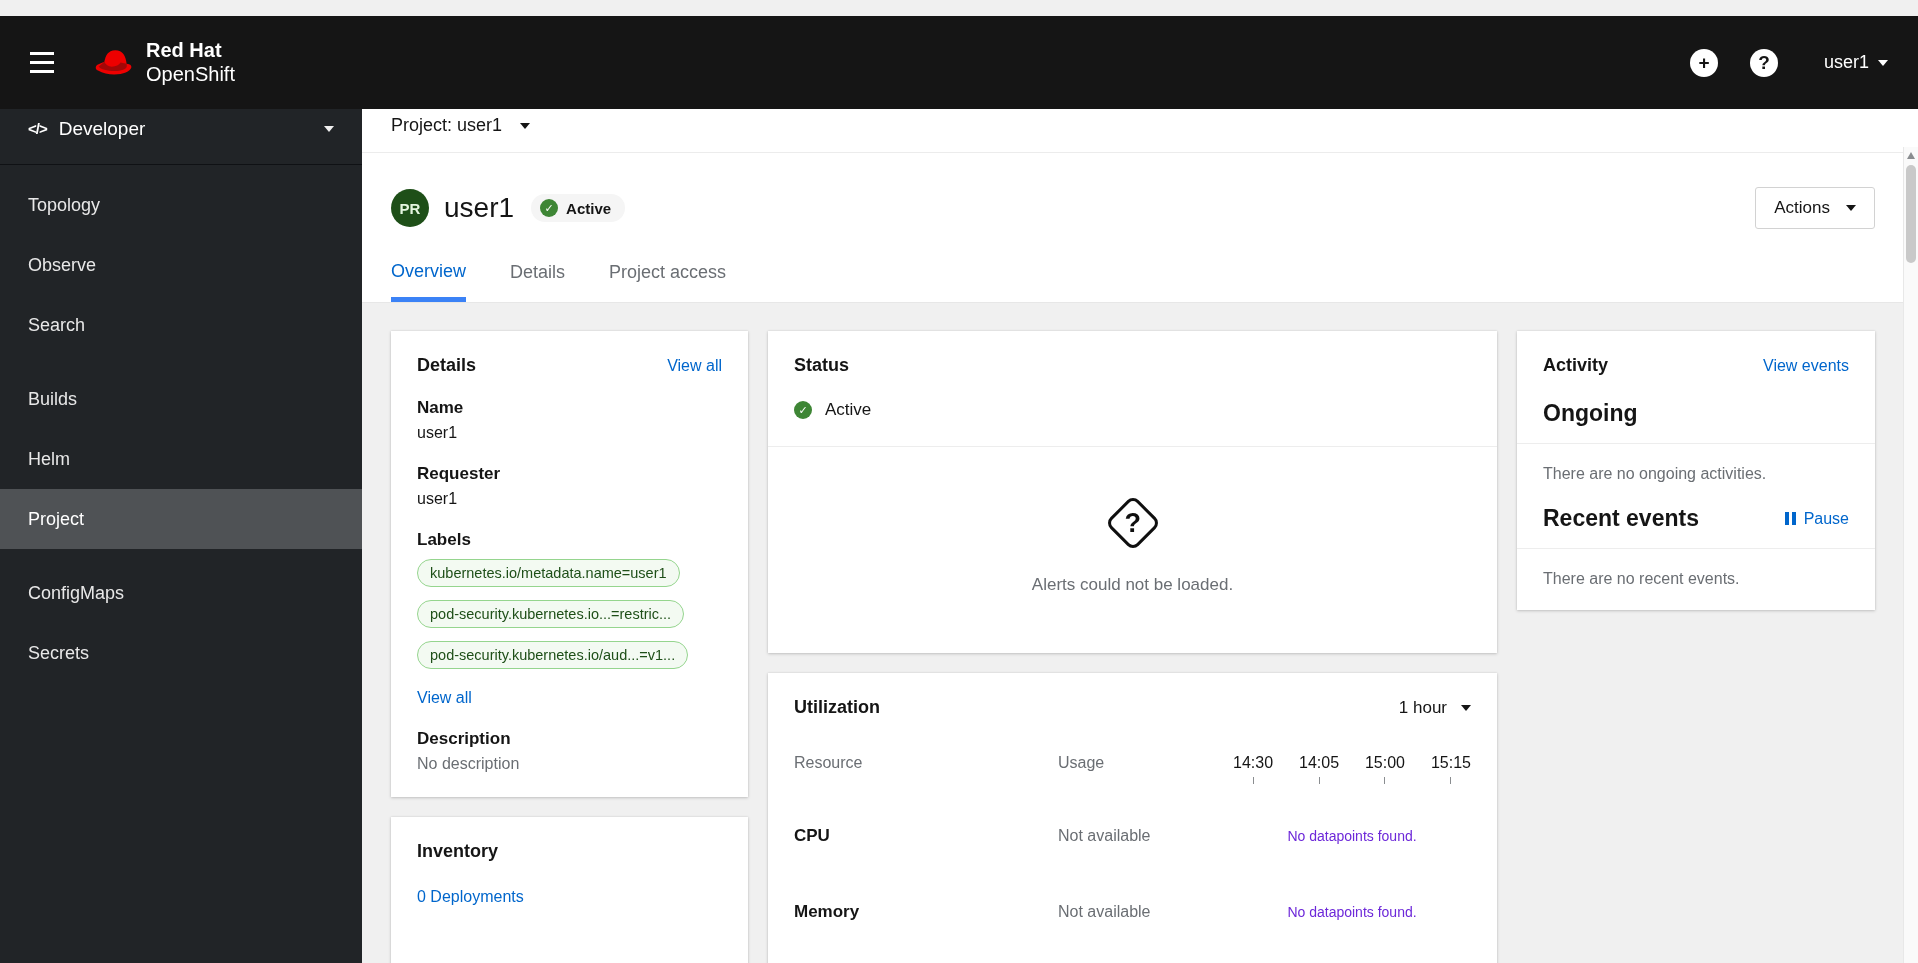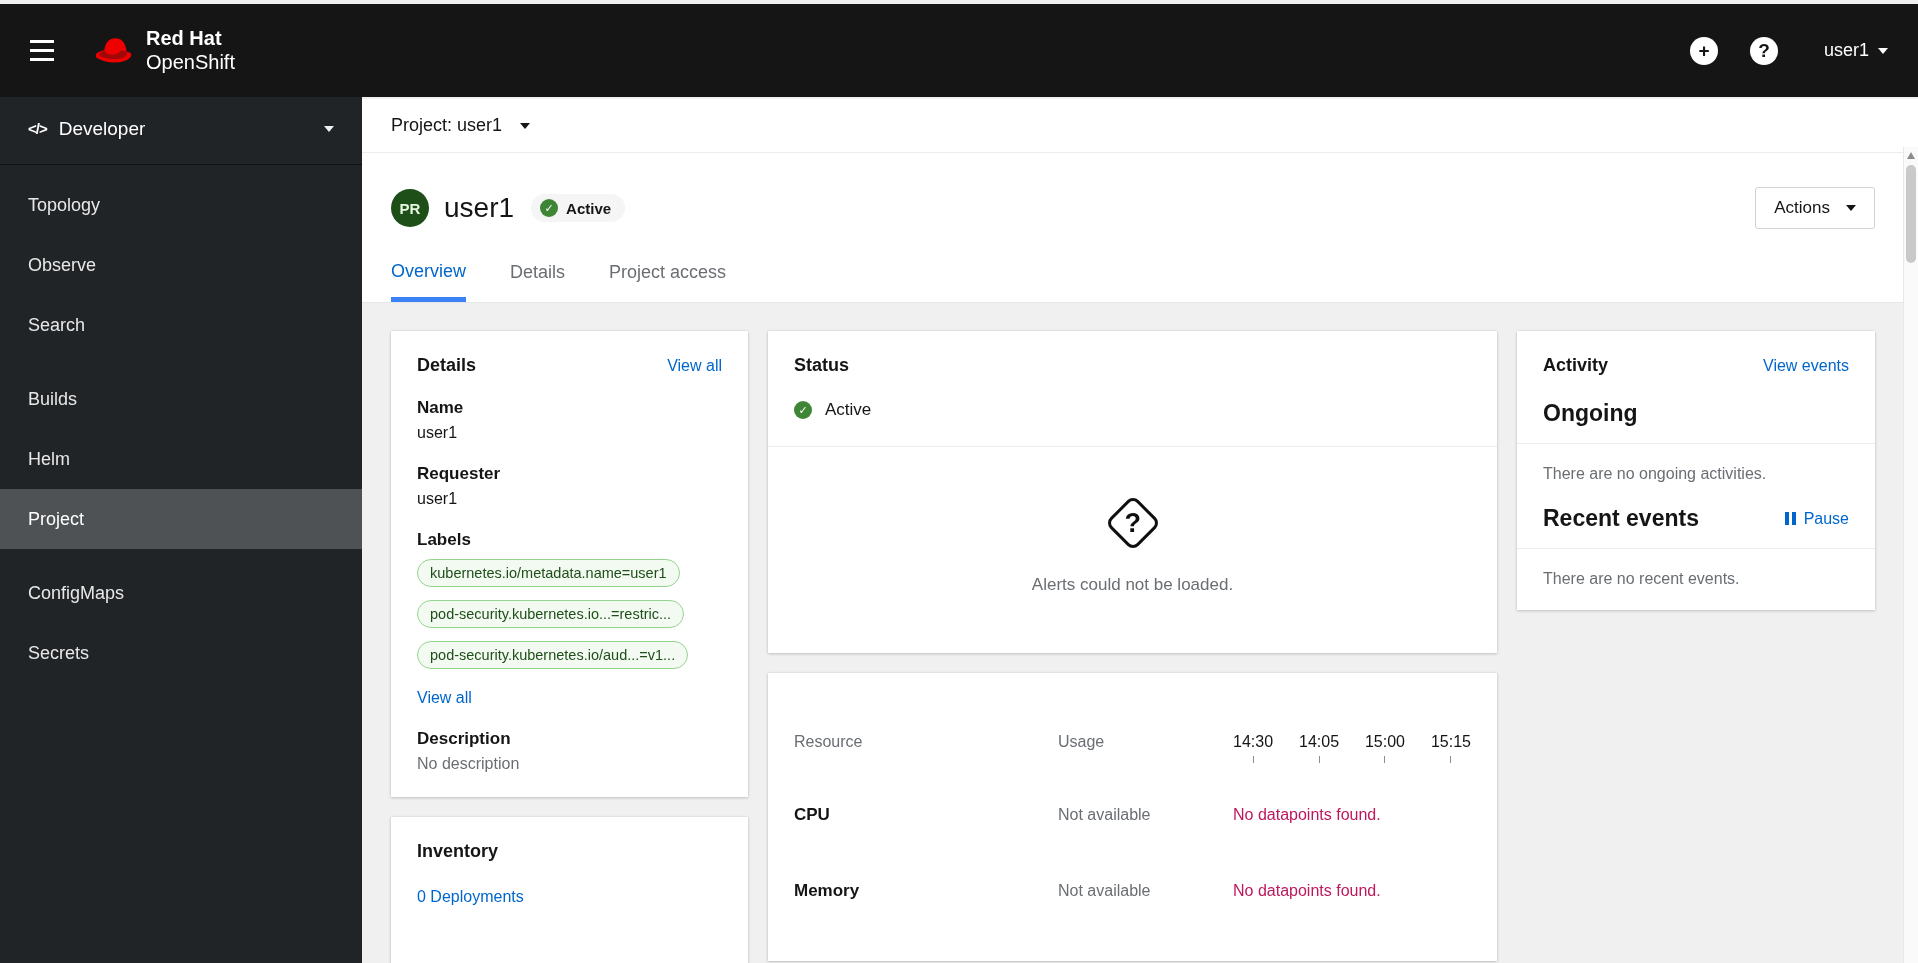--- a/index.html
+++ b/index.html
@@ -1,21 +1,21 @@
 <!DOCTYPE html>
 <html><head>
 <meta charset="utf-8">
 <style>
   * { margin:0; padding:0; box-sizing:border-box; }
   html,body { width:1918px; height:963px; overflow:hidden; }
   body { font-family:"Liberation Sans","DejaVu Sans",sans-serif; background:#f0f0f0; color:#151515; position:relative; }
   button { font-family:inherit; }
 
   
-  .masthead { position:absolute; top:4px; left:0; width:1918px; height:93px; background:#151515; display:flex; align-items:center; padding:0 30px 0 20px; z-index:10; }
+  .masthead { position:absolute; top:16px; left:0; width:1918px; height:93px; background:#151515; display:flex; align-items:center; padding:0 30px 0 20px; z-index:10; }
   .hamburger { width:46px; height:46px; background:none; border:none; display:flex; flex-direction:column; justify-content:center; gap:6px; cursor:pointer; padding:10px; }
   .hamburger i { display:block; width:24px; height:3px; background:#fff; }
   .brand { display:flex; align-items:center; gap:12px; margin-left:26px; cursor:pointer; }
   .brand-text { color:#fff; line-height:1.18; font-size:20px; }
   .brand-text .l1 { font-weight:bold; }
   .masthead-right { margin-left:auto; display:flex; align-items:center; gap:32px; }
   .icon-circle { width:28px; height:28px; border-radius:50%; background:#fff; color:#151515; display:flex; align-items:center; justify-content:center; font-weight:bold; font-size:19px; border:none; cursor:pointer; line-height:1; }
   .user-menu { color:#fff; font-size:18px; display:flex; align-items:center; gap:9px; background:none; border:none; cursor:pointer; margin-left:14px; }
   .caret { width:0; height:0; border-left:5px solid transparent; border-right:5px solid transparent; border-top:6px solid currentColor; display:inline-block; }
 
@@ -82,21 +82,21 @@
   .util-cols { display:grid; grid-template-columns:264px 175px 1fr; margin-top:36px; align-items:end; }
   .util-colhead { color:#6a6e73; font-size:16px; padding-bottom:12px; }
   .times { display:flex; justify-content:space-between; }
   .time { display:flex; flex-direction:column; align-items:center; gap:5px; font-size:16px; color:#151515; }
   .tick { width:1px; height:7px; background:#8a8d90; }
   .util-row { display:grid; grid-template-columns:264px 175px 1fr; align-items:center; }
   .row-cpu { margin-top:42px; }
   .row-mem { margin-top:56px; }
   .util-res { font-weight:bold; font-size:17px; }
   .util-usage { color:#6a6e73; font-size:16px; }
-  .util-data { font-size:16px; color:#be185d; }
+  .util-data { font-size:14px; color:#6d28d9;text-align:center; }
 
   
   .act-sec { padding:0 26px; }
   .act-head { padding-top:24px; }
   .subhead { font-weight:bold; font-size:23px; }
   .act-ongoing { margin-top:24px; padding-bottom:16px; }
   .act-empty { padding:21px 26px 22px; font-size:16px; }
   .act-recent { display:flex; justify-content:space-between; align-items:center; padding-bottom:16px; }
   .pause-btn { color:#0066cc; font-size:16px; display:inline-flex; align-items:center; gap:8px; background:none; border:none; cursor:pointer; }
   .pause-icon { display:inline-flex; gap:3px; }
@@ -249,20 +249,27 @@
           <div class="hr"></div>
           <div class="alerts-empty">
             <div class="diamond">
               <span>?</span>
             </div>
             <div class="alerts-msg">Alerts could not be loaded.</div>
           </div>
         </section>
 
         <section class="card card-pad util">
+          <div class="util-head card-head">
+            <h2 class="card-title">Utilization</h2>
+            <button class="duration-btn">
+              <span>1 hour</span>
+              <span class="caret"></span>
+            </button>
+          </div>
           <div class="util-cols">
             <div class="util-colhead">Resource</div>
             <div class="util-colhead">Usage</div>
             <div class="times">
               <span class="time">
                   <span>14:30</span>
                   <i class="tick"></i>
                 </span>
               <span class="time">
                   <span>14:05</span>

